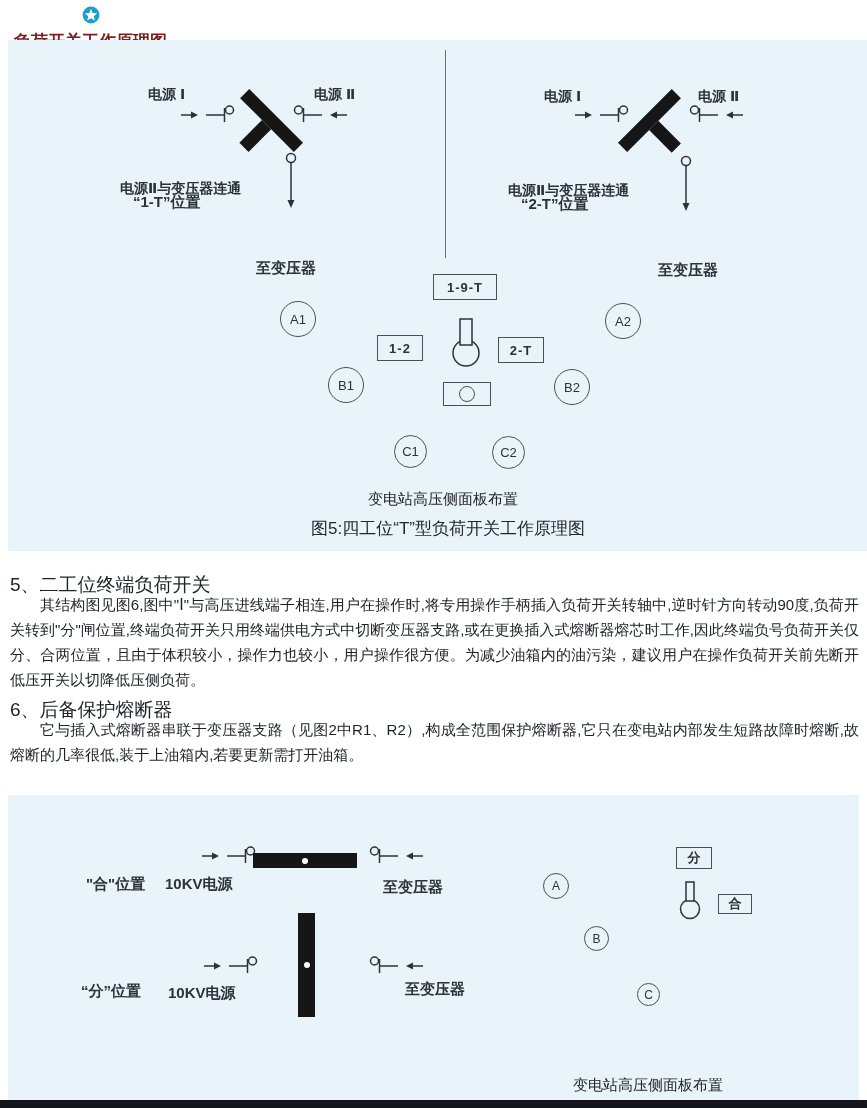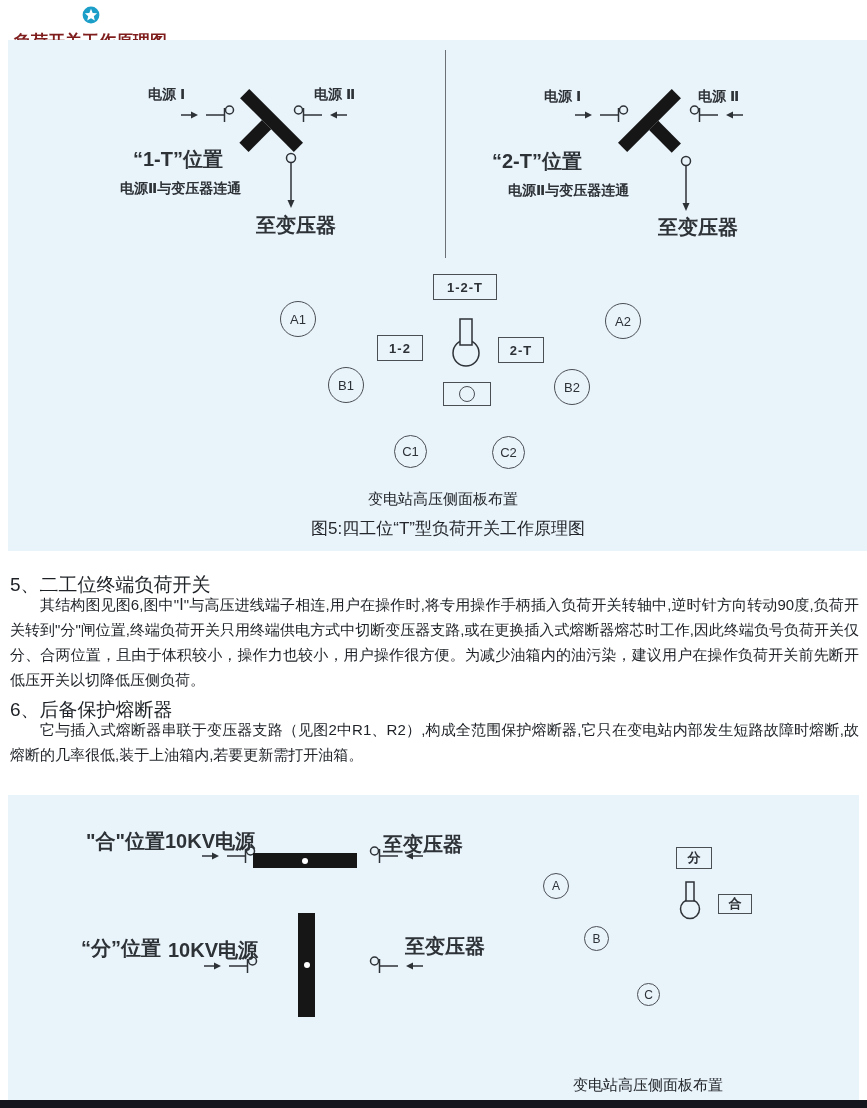--- a/index.html
+++ b/index.html
@@ -3,21 +3,21 @@
 <meta charset="utf-8">
 <style>
   html,body{margin:0;padding:0;}
   body{
     width:867px;height:1108px;position:relative;background:#ffffff;
     font-family:"Liberation Sans","DejaVu Sans",sans-serif;color:#1d2126;
   }
   .abs{position:absolute;}
   .panel{position:absolute;background:#e9f3fa;}
   .dlabel{position:absolute;font-weight:bold;font-size:14px;color:#2d3237;white-space:nowrap;}
-  .dlabel.big{font-size:20px;}
+  .dlabel.big{font-size:15px;margin-top:47px;}
   .box{position:absolute;border:1.5px solid #4a4f54;display:flex;align-items:center;justify-content:center;
        font-size:13px;font-weight:bold;color:#2d3237;letter-spacing:1px;}
   .circ{position:absolute;border:1.5px solid #4a4f54;border-radius:50%;display:flex;align-items:center;
         justify-content:center;font-size:13px;color:#2d3237;}
   .t-rotor{position:absolute;width:80px;height:56px;}
   .t-cross{position:absolute;left:2px;top:8px;width:76px;height:13px;background:#161616;}
   .t-stem{position:absolute;left:33px;top:21px;width:13px;height:32px;background:#161616;}
   .blackbar{position:absolute;background:#161616;}
   .whitedot{position:absolute;width:6px;height:6px;border-radius:50%;background:#ffffff;}
   .caption{position:absolute;font-weight:normal;color:#23272b;white-space:nowrap;}
@@ -93,25 +93,25 @@
   </svg>
   <div class="t-rotor" style="left:611px;top:62px;transform:rotate(-45deg);">
     <div class="t-cross"></div>
     <div class="t-stem"></div>
   </div>
   <svg class="abs" style="left:667px;top:115px;" width="22" height="66" viewBox="0 0 22 66">
     <circle class="stroke" cx="11" cy="6" r="4.5"></circle>
     <line class="stroke" x1="11" y1="10.5" x2="11" y2="48"></line>
     <polygon class="fillink" points="7.5,48 14.5,48 11,56"></polygon>
   </svg>
-  <div class="dlabel big" style="left:484px;top:108px;">“2-T”位置</div>
+  <div class="dlabel big" style="left:513px;top:108px;">“2-T”位置</div>
   <div class="dlabel" style="left:500px;top:142px;">电源Ⅱ与变压器连通</div>
   <div class="dlabel big" style="left:650px;top:174px;">至变压器</div>
 
-  <div class="box" style="left:425px;top:234px;width:62px;height:24px;">1-2-T</div>
+  <div class="box" style="left:425px;top:234px;width:62px;height:24px;">1-9-T</div>
   <div class="circ" style="left:272px;top:261px;width:34px;height:34px;">A1</div>
   <div class="circ" style="left:597px;top:263px;width:34px;height:34px;">A2</div>
   <div class="box" style="left:369px;top:295px;width:44px;height:24px;">1-2</div>
   <div class="box" style="left:490px;top:297px;width:44px;height:24px;">2-T</div>
   <svg class="abs" style="left:443px;top:276px;" width="30" height="52" viewBox="0 0 30 52">
     <circle class="stroke" cx="15" cy="37" r="13"></circle>
     <rect x="9" y="3" width="12" height="26" fill="#e9f3fa" stroke="#2d3237" stroke-width="1.5"></rect>
   </svg>
   <div class="circ" style="left:320px;top:327px;width:34px;height:34px;">B1</div>
   <div class="circ" style="left:546px;top:329px;width:34px;height:34px;">B2</div>

